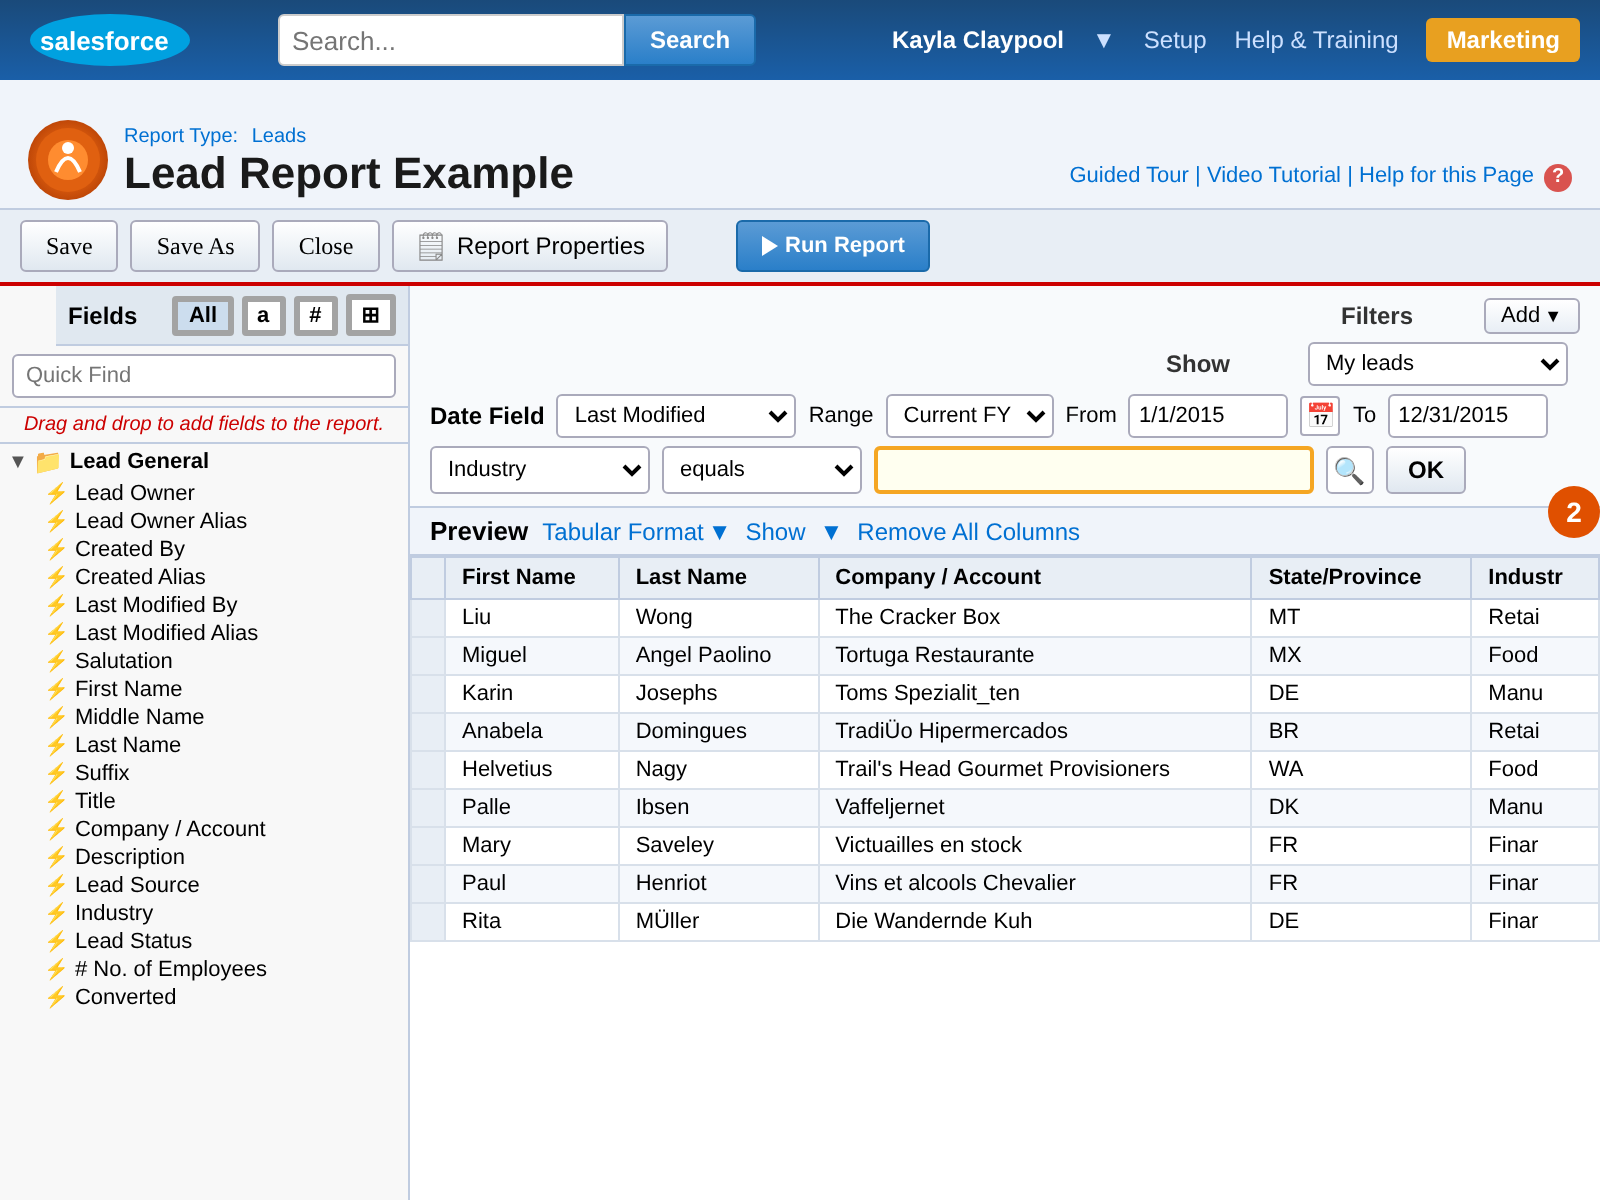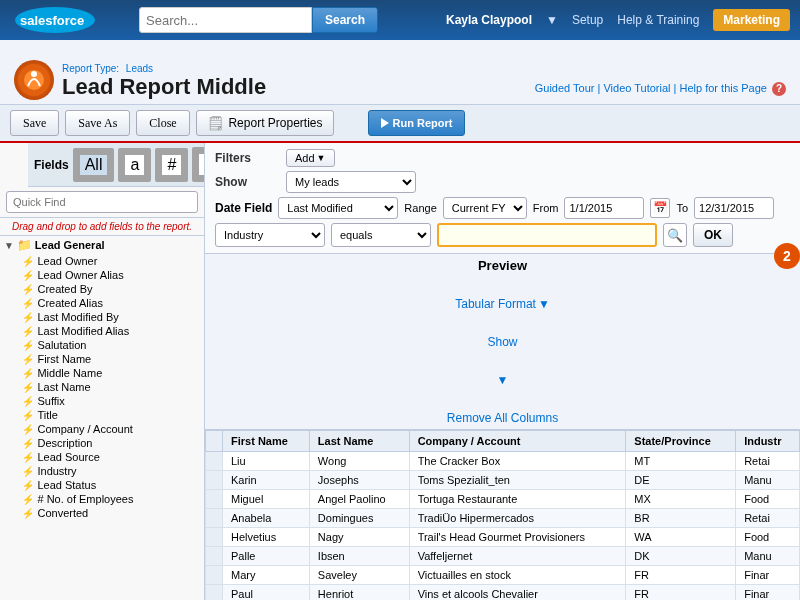--- a/index.html
+++ b/index.html
@@ -215,25 +215,26 @@
       gap: 4px;
       margin-left: 28px;
     }
     .fields-title {
       font-weight: bold;
       font-size: 12px;
       flex: 1;
     }
     .filter-btn {
       padding: 1px 5px;
-      border: 7px solid #a3a3a3;
+      border: 3px solid #a3a3a3;
       background: #fff;
-      font-size: 16px;
+      font-size: 11px;
       cursor: pointer;
       border-radius: 2px;
+      font-weight: bold;
     }
     .filter-btn.active {
       background: #cde;
     }
     .quick-find {
       padding: 4px 6px;
       border-bottom: 1px solid #c0cce0;
     }
     .quick-find input {
       width: 100%;
@@ -293,20 +294,21 @@
       background: #f8fafc;
       border-bottom: 1px solid #c0cce0;
       padding: 6px 10px;
     }
     .filter-row {
       display: flex;
       align-items: center;
       margin-bottom: 4px;
       gap: 6px;
       font-size: 12px;
+      justify-content: flex-end;
     }
     .filter-label {
       width: 65px;
       font-weight: bold;
       color: #333;
     }
     .filter-add-btn {
       display: flex;
       align-items: center;
       gap: 2px;
@@ -435,23 +437,22 @@
       overflow: hidden;
       display: flex;
       flex-direction: column;
     }
     .preview-toolbar {
       display: flex;
       align-items: center;
       padding: 4px 10px;
       background: #f0f4fa;
       border-bottom: 1px solid #c0cce0;
-      gap: 24px;
-      font-size: 12px;
-      flex-direction: column;
+      gap: 7px;
+      font-size: 12px;
     }
     .preview-title {
       font-weight: bold;
       font-size: 13px;
     }
     .format-btn {
       display: flex;
       align-items: center;
       gap: 2px;
       color: #0070d2;
@@ -527,21 +528,21 @@
       <circle cx="18" cy="18" r="10" fill="#ff8c30"></circle>
       <path d="M12 24 Q18 10 24 24" stroke="#fff" stroke-width="2" fill="none"></path>
       <circle cx="18" cy="12" r="3" fill="#fff"></circle>
     </svg>
   </div>
   <div class="report-title-area">
     <div class="report-type-label">
       <span>Report Type:</span>
       <span style="color:#0070d2; margin-left:4px;">Leads</span>
     </div>
-    <div class="report-main-title">Lead Report Middle</div>
+    <div class="report-main-title">Lead Report Example</div>
   </div>
   <div class="guided-tour-bar">
     <a href="#">Guided Tour</a>
     <span> | </span>
     <a href="#">Video Tutorial</a>
     <span> | </span>
     <a href="#">Help for this Page</a>
     <span class="help-icon">?</span>
   </div>
 </div>
@@ -736,33 +737,33 @@
           <tr>
     <td class="row-num-col"></td>
     <td>Liu</td>
     <td>Wong</td>
     <td>The Cracker Box</td>
     <td>MT</td>
     <td>Retai</td>
   </tr>
               <tr>
     <td class="row-num-col"></td>
+    <td>Miguel</td>
+    <td>Angel Paolino</td>
+    <td>Tortuga Restaurante</td>
+    <td>MX</td>
+    <td>Food</td>
+  </tr>
+              <tr>
+    <td class="row-num-col"></td>
     <td>Karin</td>
     <td>Josephs</td>
     <td>Toms Spezialit_ten</td>
     <td>DE</td>
     <td>Manu</td>
-  </tr>
-              <tr>
-    <td class="row-num-col"></td>
-    <td>Miguel</td>
-    <td>Angel Paolino</td>
-    <td>Tortuga Restaurante</td>
-    <td>MX</td>
-    <td>Food</td>
   </tr>
               <tr>
     <td class="row-num-col"></td>
     <td>Anabela</td>
     <td>Domingues</td>
     <td>TradiÜo Hipermercados</td>
     <td>BR</td>
     <td>Retai</td>
   </tr>
               <tr>

